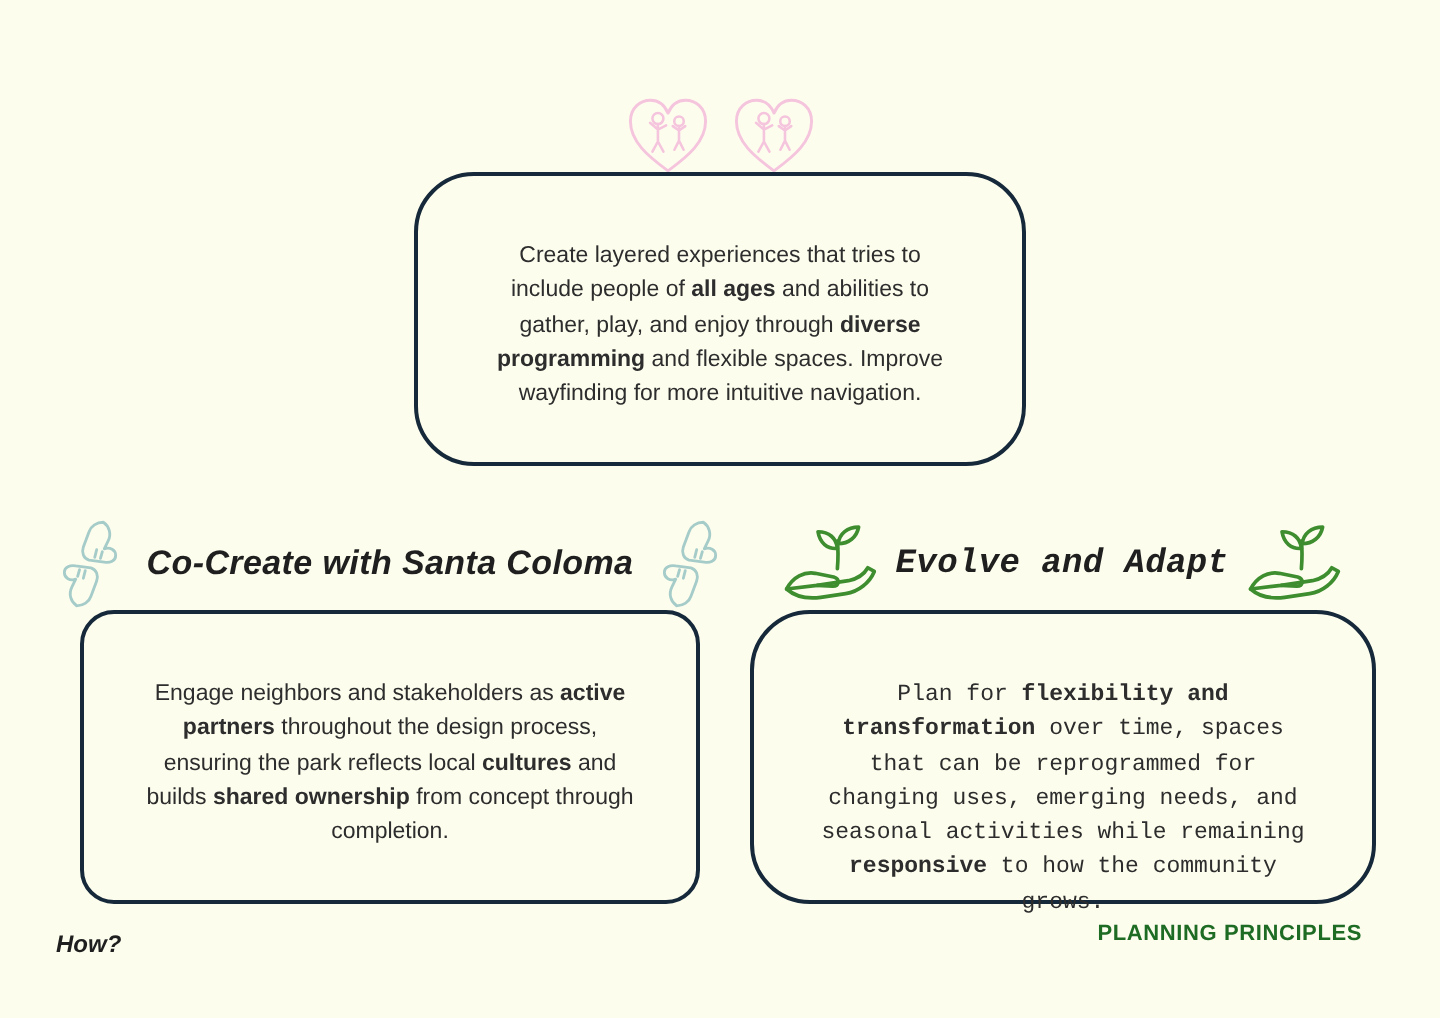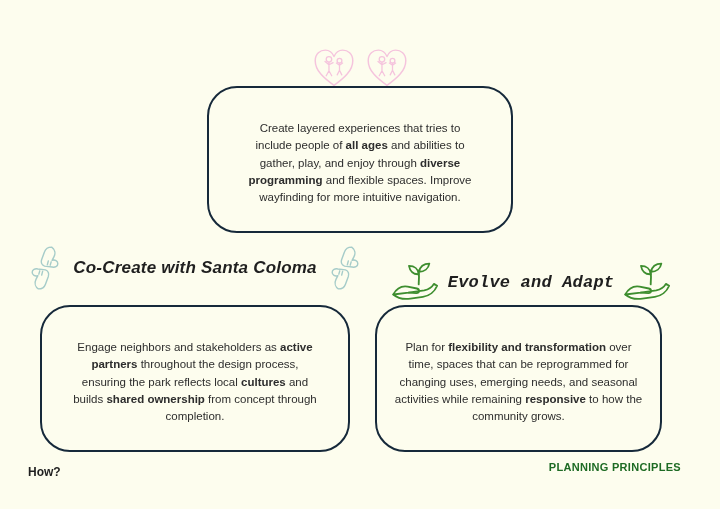--- a/index.html
+++ b/index.html
@@ -15,21 +15,21 @@
   }
   .principle-header {
     position: absolute;
     display: flex;
     align-items: center;
     justify-content: center;
     gap: 9px;
     height: 48px;
   }
   .header-1 { left: 160px; top: 44px; width: 400px; }
-  .header-2 { left: 15px;  top: 244px; width: 360px; text-align: center; }
+  .header-2 { left: 15px;  top: 258px; width: 360px; text-align: center; }
   .header-3 { left: 371px; top: 258px; width: 320px; font-family: Liberation Mono, monospace; }
   .principle-title {
     font-style: italic;
     font-weight: 600;
     font-size: 17px;
     letter-spacing: 0.2px;
     color: var(--title-text, #1F1F1F);
     white-space: nowrap;
   }
   .icon { display: inline-flex; flex: 0 0 auto; }
@@ -38,36 +38,37 @@
   .icon-hands  { color: var(--hands-icon, #A6CCC9); }
   .icon-sprout { color: var(--sprout-icon, #3E8E2F); }
   .card {
     position: absolute;
     border: 2.5px solid var(--card-border, #16293A);
     border-radius: 30px;
     background: var(--page-background, #FDFDEE);
     box-sizing: border-box;
   }
   .card-1 { left: 207px; top: 86px;  width: 306px; height: 147px; }
-  .card-2 { left: 40px;  top: 305px; width: 310px; height: 147px; }
-  .card-3 { left: 375px; top: 305px; width: 287px; height: 147px; }
+  .card-2 { left: 40px;  top: 305px; width: 310px; height: 147px; border-radius: 17px; }
+  .card-3 { left: 375px; top: 305px; width: 313px; height: 147px; font-family: Liberation Mono, monospace; }
   .card-body {
     margin: 32px auto 0 auto;
     text-align: center;
     font-size: 11.5px;
     line-height: 17.3px;
     color: var(--body-text, #2D2D2D);
   }
   .card-1 .card-body { width: 236px; }
   .card-2 .card-body { width: 244px; }
   .card-3 .card-body { width: 252px; }
   .card-body b { font-weight: 700; }
   .footer-how {
     position: absolute;
     left: 28px; top: 465px;
+    font-style: italic;
     font-weight: 600;
     font-size: 12px;
     color: var(--title-text, #1F1F1F);
   }
   .footer-category {
     position: absolute;
     right: 39px; top: 461px;
     font-weight: 700;
     font-size: 11px;
     letter-spacing: 0.3px;

